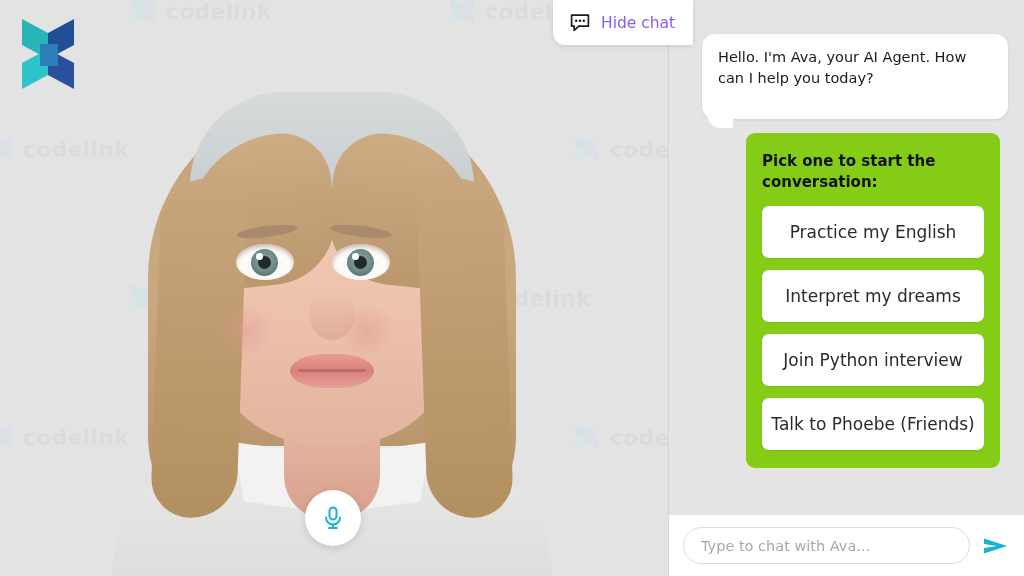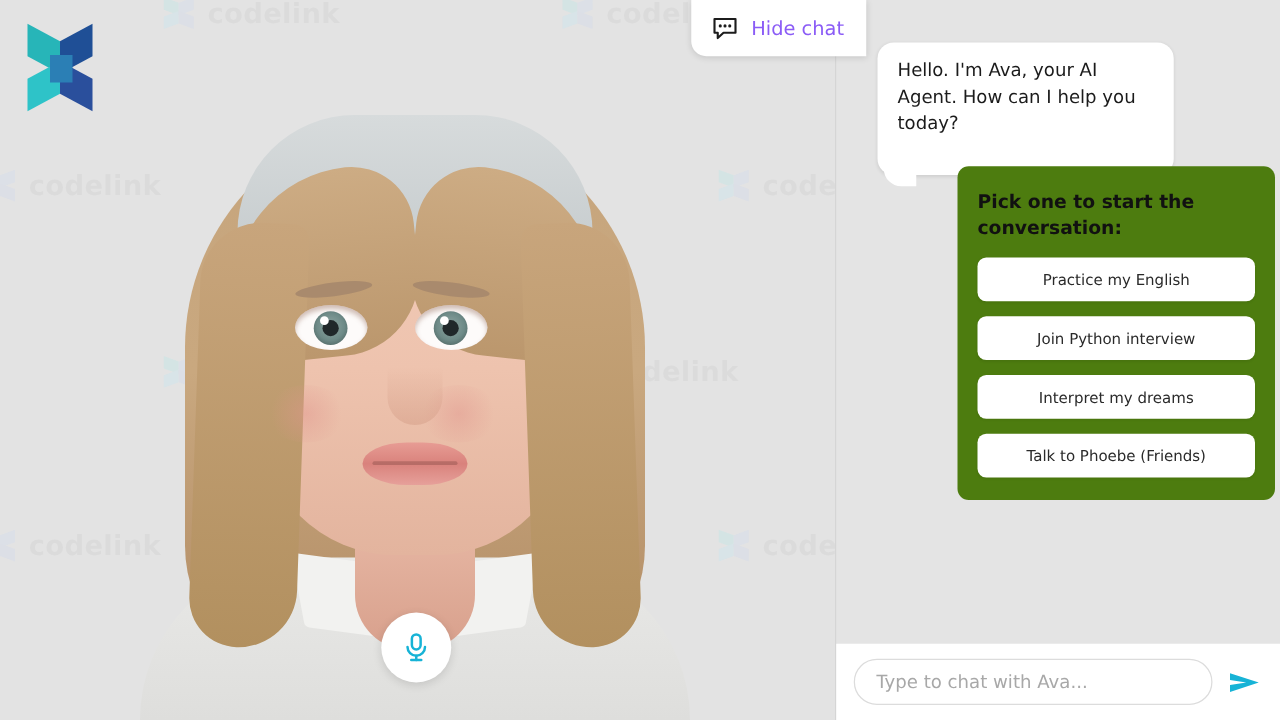--- a/index.html
+++ b/index.html
@@ -126,40 +126,40 @@
 
   
   #chat-panel{
     position:absolute; right:0; top:0; width:356px; height:576px;
     background:#e4e4e4; border-left:1px solid #d5d5d5;
     display:flex; flex-direction:column;
   }
   #chat-scroll{ flex:1; overflow:hidden; position:relative; padding:0 14px; }
 
   #greeting-bubble{
-    position:absolute; left:33px; top:34px; width:237px;
+    position:absolute; left:33px; top:34px; width:306px;
     background:#fff; border-radius:13px; padding:13px 16px 30px 16px;
     box-shadow:0 1px 3px rgba(0,0,0,.09);
   }
   #greeting-bubble:after{
     content:""; position:absolute; left:5px; bottom:-9px; width:26px; height:14px;
     background:#fff; border-radius:0 0 0 14px;
   }
   #greeting-text{ font-size:14.5px; line-height:21px; color:#1b1b1b; }
 
   #suggestion-card{
-    position:absolute; left:97px; top:133px; width:254px;
-    background:#4d7c0f; border-radius:9px; padding:18px 16px 18px 16px;
+    position:absolute; left:77px; top:133px; width:254px;
+    background:#84cc16; border-radius:9px; padding:18px 16px 18px 16px;
   }
   #suggestion-title{ font-size:15px; font-weight:bold; color:#111; line-height:21px; margin-bottom:13px; }
   .suggestion-button{
-    display:block; width:100%; height:35px; margin-bottom:12px;
+    display:block; width:100%; height:52px; margin-bottom:12px;
     background:#fff; border:none; border-radius:7px;
     font-family:"DejaVu Sans","Liberation Sans",sans-serif;
-    font-size:12px; color:#2a2a2a; cursor:pointer; text-align:center;
+    font-size:17px; color:#2a2a2a; cursor:pointer; text-align:center;
     box-shadow:0 1px 2px rgba(0,0,0,.07);
   }
   .suggestion-button:last-child{ margin-bottom:0; }
 
   #chat-input-bar{
     height:61px; background:#fff; display:flex; align-items:center;
     padding:0 12px 0 14px; gap:10px;
   }
   #chat-input{
     flex:1; height:37px; border:1px solid #dcdcdc; border-radius:19px;
@@ -306,22 +306,22 @@
 
   <div id="chat-scroll">
 
     <div id="greeting-bubble">
       <div id="greeting-text">Hello. I'm Ava, your AI Agent. How can I help you today?</div>
     </div>
 
     <div id="suggestion-card">
       <div id="suggestion-title">Pick one to start the conversation:</div>
       <button class="suggestion-button">Practice my English</button>
+      <button class="suggestion-button">Interpret my dreams</button>
       <button class="suggestion-button">Join Python interview</button>
-      <button class="suggestion-button">Interpret my dreams</button>
       <button class="suggestion-button">Talk to Phoebe (Friends)</button>
     </div>
 
   </div>
 
   <div id="chat-input-bar">
     <input id="chat-input" type="text" placeholder="Type to chat with Ava..." style="">
     <button id="send-button">
       <svg width="26" height="22" viewBox="0 0 26 22">
         <path d="M1 3.5 L24 11 L1 18.5 L1 13 L14 11 L1 9 Z" fill="#17b3d6"></path>

